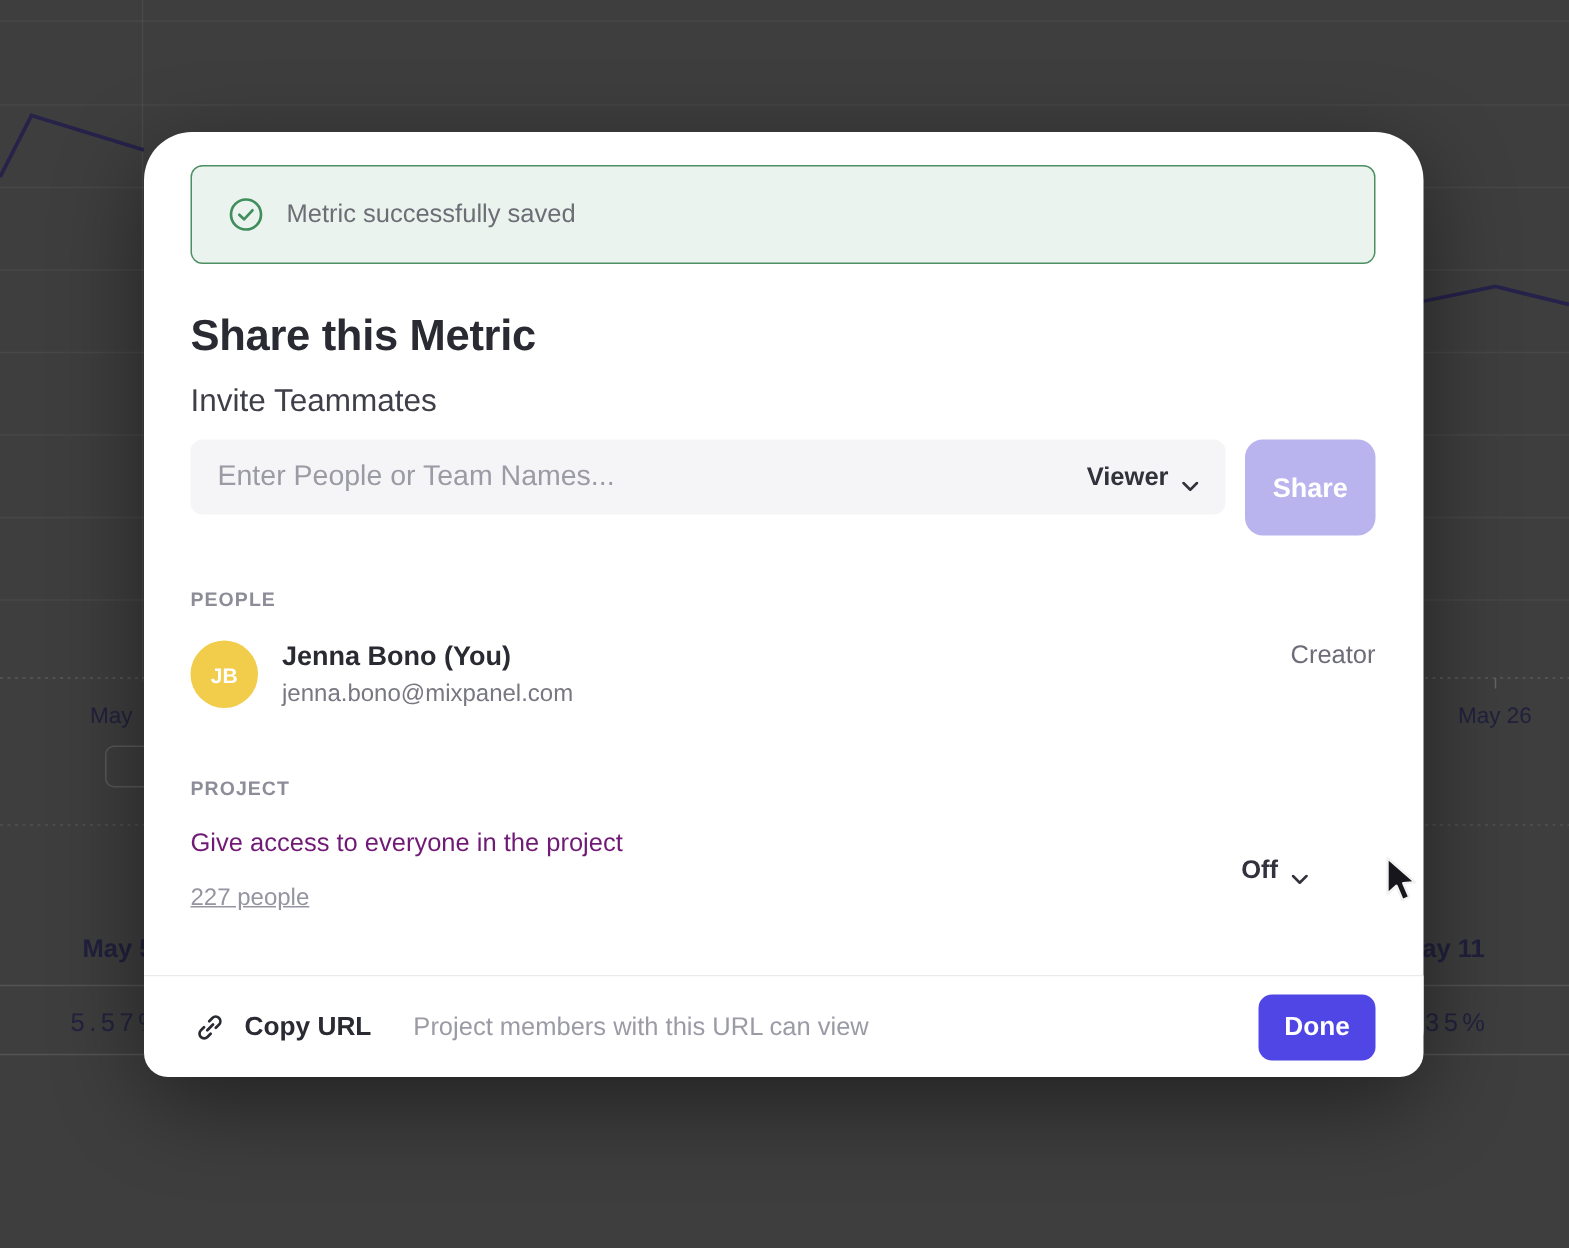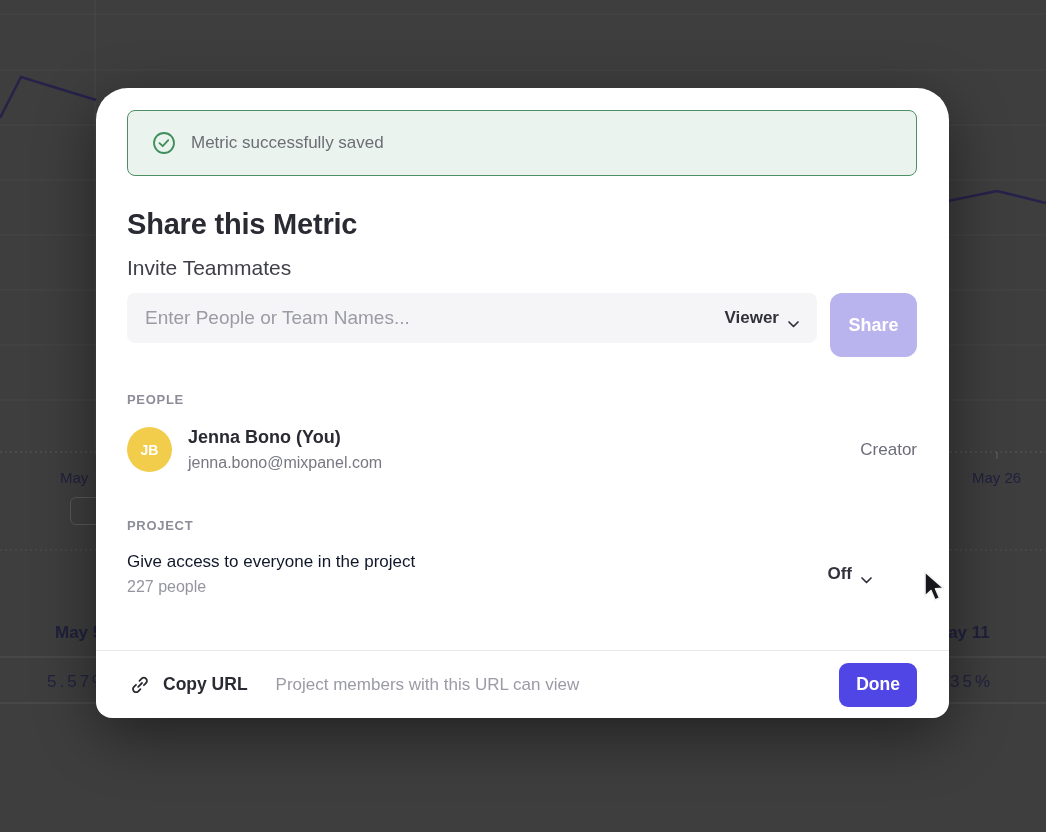--- a/index.html
+++ b/index.html
@@ -58,34 +58,34 @@
   }
   #share-btn {
     width:87px; height:64px; border:none; border-radius:12px;
     background:#b9b3ee; color:#ffffff; font-family:inherit;
     font-size:18px; font-weight:700; cursor:default;
   }
   .section-label {
     margin-top:35px; font-size:13px; font-weight:600; color:#8d8d99;
     letter-spacing:0.7px;
   }
-  #person-row { margin-top:20px; display:flex; align-items:center; }
+  #person-row { margin-top:20px; display:flex; }
   #avatar {
     width:45px; height:45px; border-radius:50%; background:#f2cc4b;
     display:flex; align-items:center; justify-content:center;
     color:#ffffff; font-size:14px; font-weight:600;
   }
   #person-info { margin-left:16px; }
   #person-name { font-size:18px; font-weight:700; color:#2a2a33; }
   #person-email { margin-top:6px; font-size:16px; color:#787882; }
   #person-role { margin-left:auto; font-size:17px; color:#6d6d79; }
   #project-section-label { margin-top:46px; }
   #project-row { margin-top:19px; display:flex; align-items:center; }
-  #project-title { font-size:17px; color:#0f172a; }
-  #project-subtitle { margin-top:6px; font-size:16px; color:#9595a1; }
+  #project-title { font-size:17px; color:#701a75; }
+  #project-subtitle { margin-top:18px; font-size:16px; color:#9595a1;text-decoration:underline; }
   #project-toggle { margin-left:auto; margin-right:45px; }
   .chev { display:inline-block; }
 
   #modal-footer {
     position:absolute; left:0; right:0; bottom:0; height:68px;
     border-top:1px solid #e9e9ee; border-radius:0 0 16px 16px;
     display:flex; align-items:center; padding:0 32px 0 34px; background:#fff;
   }
   #copy-url { display:flex; align-items:flex-end; gap:13px; cursor:pointer; }
   #copy-url .lbl { font-size:17.5px; font-weight:700; color:#2a2a33; }

